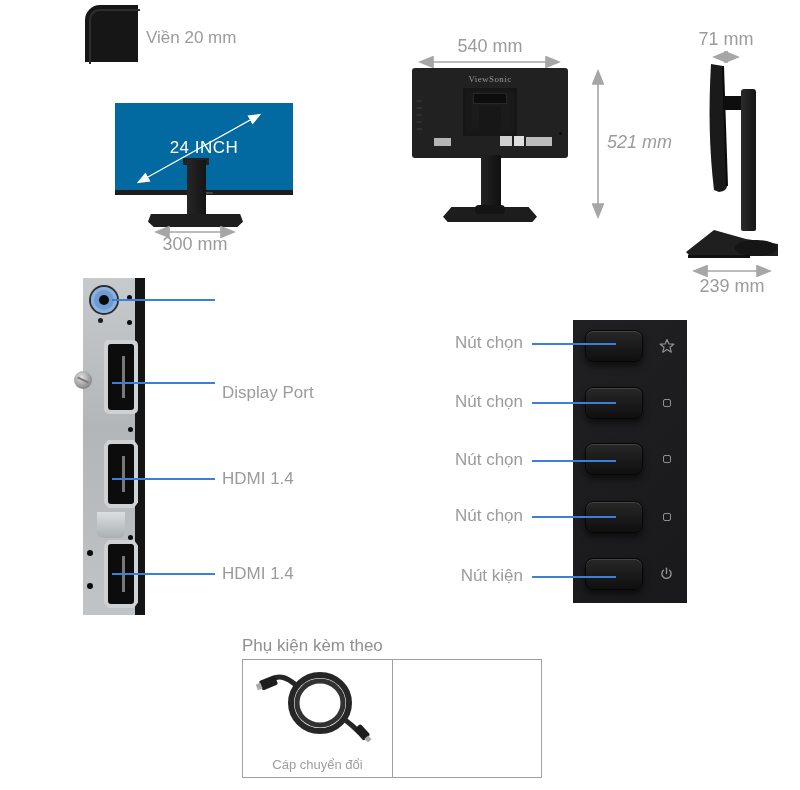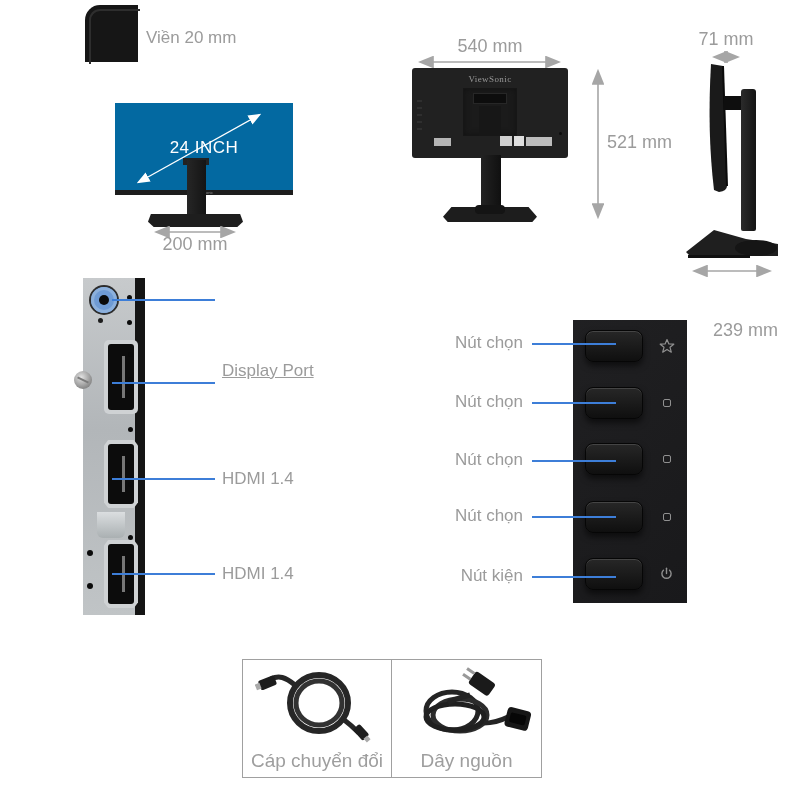--- a/index.html
+++ b/index.html
@@ -85,21 +85,21 @@
   .sq-icon { width:8px; height:8px; border:1.5px solid #909090; border-radius:2px; left:90px; }
   .ctrl-label { position:absolute; left:410px; width:113px; text-align:right; font-size:17px; color:#9B9B9B; white-space:nowrap; }
 
   
   .acc-heading { position:absolute; left:242px; top:636px; font-size:17px; color:#8f8f8f; }
   .acc-table { position:absolute; left:242px; top:659px; width:300px; height:119px;
     border:1px solid #a0a0a0; display:flex; }
   .acc-cell { position:relative; width:150px; height:100%; }
   .acc-cell:first-child { border-right:1px solid #a0a0a0; }
   .acc-img { display:block; margin:5px auto 0; }
-  .acc-caption { position:absolute; left:0; right:0; bottom:5px; text-align:center; font-size:19px; color:#9e9e9e; }
+  .acc-caption { position:absolute; left:0; right:0; bottom:5px; text-align:center; font-size:13px; color:#9e9e9e; }
 
   svg.arrow { position:absolute; overflow:visible; }
 </style>
 </head>
 <body>
 
 <div class="stage">
 
   <div class="corner-detail"></div>
   <div class="lbl" style="left:146px; top:28px;">Viền 20 mm</div>
@@ -122,21 +122,21 @@
   <div class="front-neck"></div>
   <div class="front-base"></div>
   <svg class="arrow" style="left:148px;top:227px;" width="94" height="10">
     <defs>
         <marker id="a1" markerWidth="10" markerHeight="8" refX="8" refY="4" orient="auto-start-reverse">
           <path d="M0,0 L10,4 L0,8 Z" fill="#a6a6a6"></path>
         </marker>
       </defs>
     <line x1="9" y1="5" x2="85" y2="5" stroke="#a6a6a6" stroke-width="1.6" marker-start="url(#a1)" marker-end="url(#a1)"></line>
   </svg>
-  <div class="lbl dim" style="left:148px; top:234px; width:94px; text-align:center;">200 mm</div>
+  <div class="lbl dim" style="left:148px; top:234px; width:94px; text-align:center;">300 mm</div>
 
   <div class="lbl dim" style="left:412px; top:36px; width:156px; text-align:center;">540 mm</div>
   <svg class="arrow" style="left:412px;top:57px;" width="155" height="10">
     <defs>
         <marker id="a2" markerWidth="10" markerHeight="8" refX="8" refY="4" orient="auto-start-reverse">
           <path d="M0,0 L10,4 L0,8 Z" fill="#a6a6a6"></path>
         </marker>
       </defs>
     <line x1="9" y1="5" x2="146" y2="5" stroke="#a6a6a6" stroke-width="1.6" marker-start="url(#a2)" marker-end="url(#a2)"></line>
   </svg>
@@ -161,21 +161,21 @@
   <div class="back-base"></div>
   <div class="back-hub"></div>
   <svg class="arrow" style="left:593px;top:63px;" width="10" height="162">
     <defs>
         <marker id="a3" markerWidth="10" markerHeight="8" refX="8" refY="4" orient="auto-start-reverse">
           <path d="M0,0 L10,4 L0,8 Z" fill="#a6a6a6"></path>
         </marker>
       </defs>
     <line x1="5" y1="9" x2="5" y2="153" stroke="#a6a6a6" stroke-width="1.6" marker-start="url(#a3)" marker-end="url(#a3)"></line>
   </svg>
-  <div class="lbl dim" style="left:607px; top:132px;">521 mm</div>
+  <div class="lbl dim" style="left:607px; top:132px;font-style:italic;">521 mm</div>
 
   <div class="lbl dim" style="left:697px; top:29px; width:58px; text-align:center;">71 mm</div>
   <svg class="arrow" style="left:707px;top:52px;" width="38" height="10">
     <defs>
         <marker id="a4" markerWidth="10" markerHeight="8" refX="8" refY="4" orient="auto-start-reverse">
           <path d="M0,0 L10,4 L0,8 Z" fill="#a6a6a6"></path>
         </marker>
       </defs>
     <line x1="8" y1="5" x2="30" y2="5" stroke="#a6a6a6" stroke-width="1.6" marker-start="url(#a4)" marker-end="url(#a4)"></line>
   </svg>
@@ -191,21 +191,21 @@
     <rect x="4" y="29" width="62" height="3" fill="#101010"></rect>
   </svg>
   <svg class="arrow" style="left:686px;top:266px;" width="92" height="10">
     <defs>
         <marker id="a5" markerWidth="10" markerHeight="8" refX="8" refY="4" orient="auto-start-reverse">
           <path d="M0,0 L10,4 L0,8 Z" fill="#a6a6a6"></path>
         </marker>
       </defs>
     <line x1="9" y1="5" x2="83" y2="5" stroke="#a6a6a6" stroke-width="1.6" marker-start="url(#a5)" marker-end="url(#a5)"></line>
   </svg>
-  <div class="lbl dim" style="left:686px; top:276px; width:92px; text-align:right;margin-top:44px;">239 mm</div>
+  <div class="lbl dim" style="left:686px; top:276px; width:92px; text-align:center;">239 mm</div>
 
   <div class="ports-photo">
     <div class="ports-silver"></div>
     <div class="ports-strip"></div>
     <div class="screw"></div>
     <div class="jack">
         <div class="jack-hole"></div>
       </div>
     <div class="hole-sm"></div>
     <div class="port dp">
@@ -232,21 +232,21 @@
     <div class="dot" style="left:45px; top:204px;"></div>
     <div class="dot" style="left:45px; top:257px;"></div>
     <div class="dot" style="left:45px; top:310px;"></div>
     <div class="dot" style="left:4px; top:272px; width:6px; height:6px;"></div>
     <div class="dot" style="left:4px; top:305px; width:6px; height:6px;"></div>
   </div>
   <div class="callout" style="left:112px; top:299px; width:103px;"></div>
   <div class="callout" style="left:112px; top:382px; width:103px;"></div>
   <div class="callout" style="left:112px; top:478px; width:103px;"></div>
   <div class="callout" style="left:112px; top:573px; width:103px;"></div>
-  <div class="lbl" style="left:222px; top:361px;text-decoration:underline;">Display Port</div>
+  <div class="lbl" style="left:222px; top:383px;">Display Port</div>
   <div class="lbl" style="left:222px; top:469px;">HDMI 1.4</div>
   <div class="lbl" style="left:222px; top:564px;">HDMI 1.4</div>
 
   <div class="controls-photo">
     <div class="ctl-btn" style="top:10px;"></div>
     <div class="ctl-btn" style="top:67px;"></div>
     <div class="ctl-btn" style="top:123px;"></div>
     <div class="ctl-btn" style="top:181px;"></div>
     <div class="ctl-btn" style="top:238px;"></div>
     <svg class="ctl-icon" style="top:18px;" viewBox="0 0 16 16">
@@ -264,52 +264,34 @@
   <div class="ctrl-label" style="top:392px;">Nút chọn</div>
   <div class="ctrl-label" style="top:450px;">Nút chọn</div>
   <div class="ctrl-label" style="top:506px;">Nút chọn</div>
   <div class="ctrl-label" style="top:566px;">Nút kiện</div>
   <div class="callout" style="left:532px; top:343px; width:84px;"></div>
   <div class="callout" style="left:532px; top:402px; width:84px;"></div>
   <div class="callout" style="left:532px; top:460px; width:84px;"></div>
   <div class="callout" style="left:532px; top:516px; width:84px;"></div>
   <div class="callout" style="left:532px; top:576px; width:84px;"></div>
 
+  <div class="acc-heading">Phụ kiện kèm theo</div>
   <div class="acc-table">
     <div class="acc-cell">
       <svg class="acc-img" width="124" height="82" viewBox="0 0 124 82">
         <ellipse cx="64" cy="38" rx="29" ry="28" fill="none" stroke="#262626" stroke-width="6"></ellipse>
         <ellipse cx="64" cy="38" rx="23" ry="22" fill="none" stroke="#323232" stroke-width="5"></ellipse>
         <path d="M40,20 C30,12 24,10 16,14" fill="none" stroke="#262626" stroke-width="5"></path>
         <g transform="rotate(-22 12 18)">
           <rect x="4" y="13" width="17" height="10" rx="2" fill="#1d1d1d"></rect>
           <rect x="0" y="15" width="5" height="6" fill="#aaaaaa"></rect>
         </g>
         <path d="M88,54 C96,60 100,64 104,68" fill="none" stroke="#262626" stroke-width="5"></path>
         <g transform="rotate(48 106 68)">
           <rect x="98" y="63" width="15" height="9" rx="2" fill="#1d1d1d"></rect>
           <rect x="112" y="65" width="5" height="5" fill="#aaaaaa"></rect>
         </g>
       </svg>
       <div class="acc-caption">Cáp chuyển đổi</div>
     </div>
-    <div class="acc-cell">
-      <svg class="acc-img" width="134" height="84" viewBox="0 0 134 84">
-        <ellipse cx="52" cy="46" rx="26" ry="19" fill="none" stroke="#242424" stroke-width="5"></ellipse>
-        <ellipse cx="60" cy="50" rx="27" ry="16" fill="none" stroke="#2c2c2c" stroke-width="5"></ellipse>
-        <ellipse cx="55" cy="52" rx="29" ry="13" fill="none" stroke="#202020" stroke-width="5"></ellipse>
-        <path d="M70,30 C62,32 54,34 48,38" fill="none" stroke="#242424" stroke-width="5"></path>
-        <g transform="rotate(35 80 18)">
-          <rect x="70" y="10" width="24" height="15" rx="3" fill="#1a1a1a"></rect>
-          <rect x="61" y="12" width="9" height="3" fill="#999999"></rect>
-          <rect x="61" y="19" width="9" height="3" fill="#999999"></rect>
-        </g>
-        <path d="M84,58 C94,58 100,56 108,52" fill="none" stroke="#242424" stroke-width="5"></path>
-        <g transform="rotate(14 110 52)">
-          <rect x="106" y="42" width="24" height="20" rx="4" fill="#161616"></rect>
-          <rect x="110" y="47" width="16" height="10" rx="2" fill="#060606"></rect>
-        </g>
-      </svg>
-      <div class="acc-caption">Dây nguồn</div>
-    </div>
   </div>
 
 </div>
 
 </body></html>

